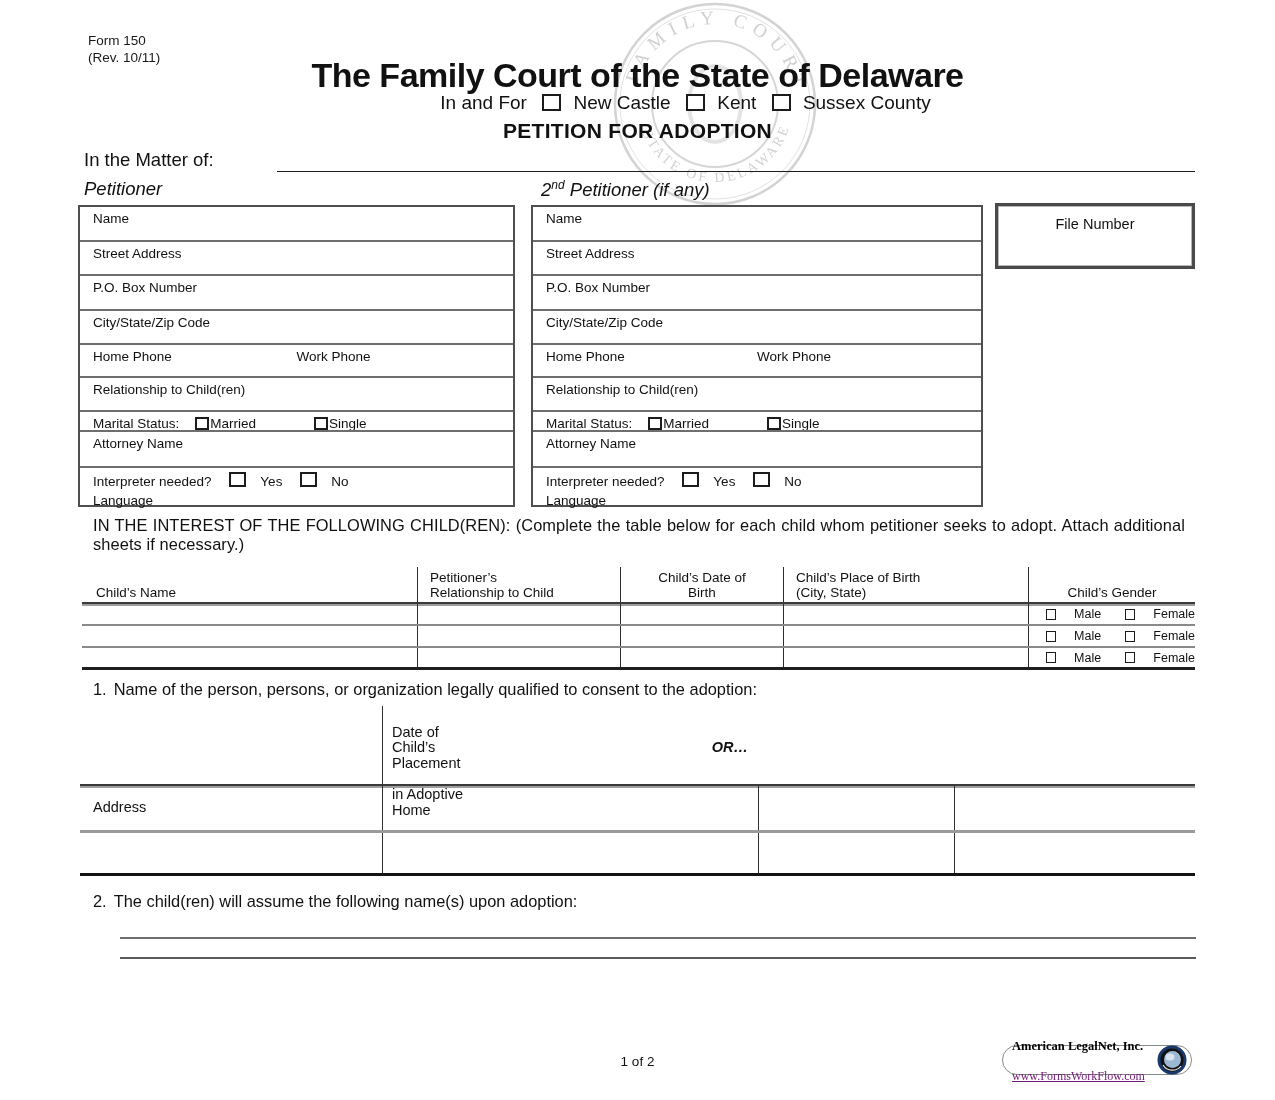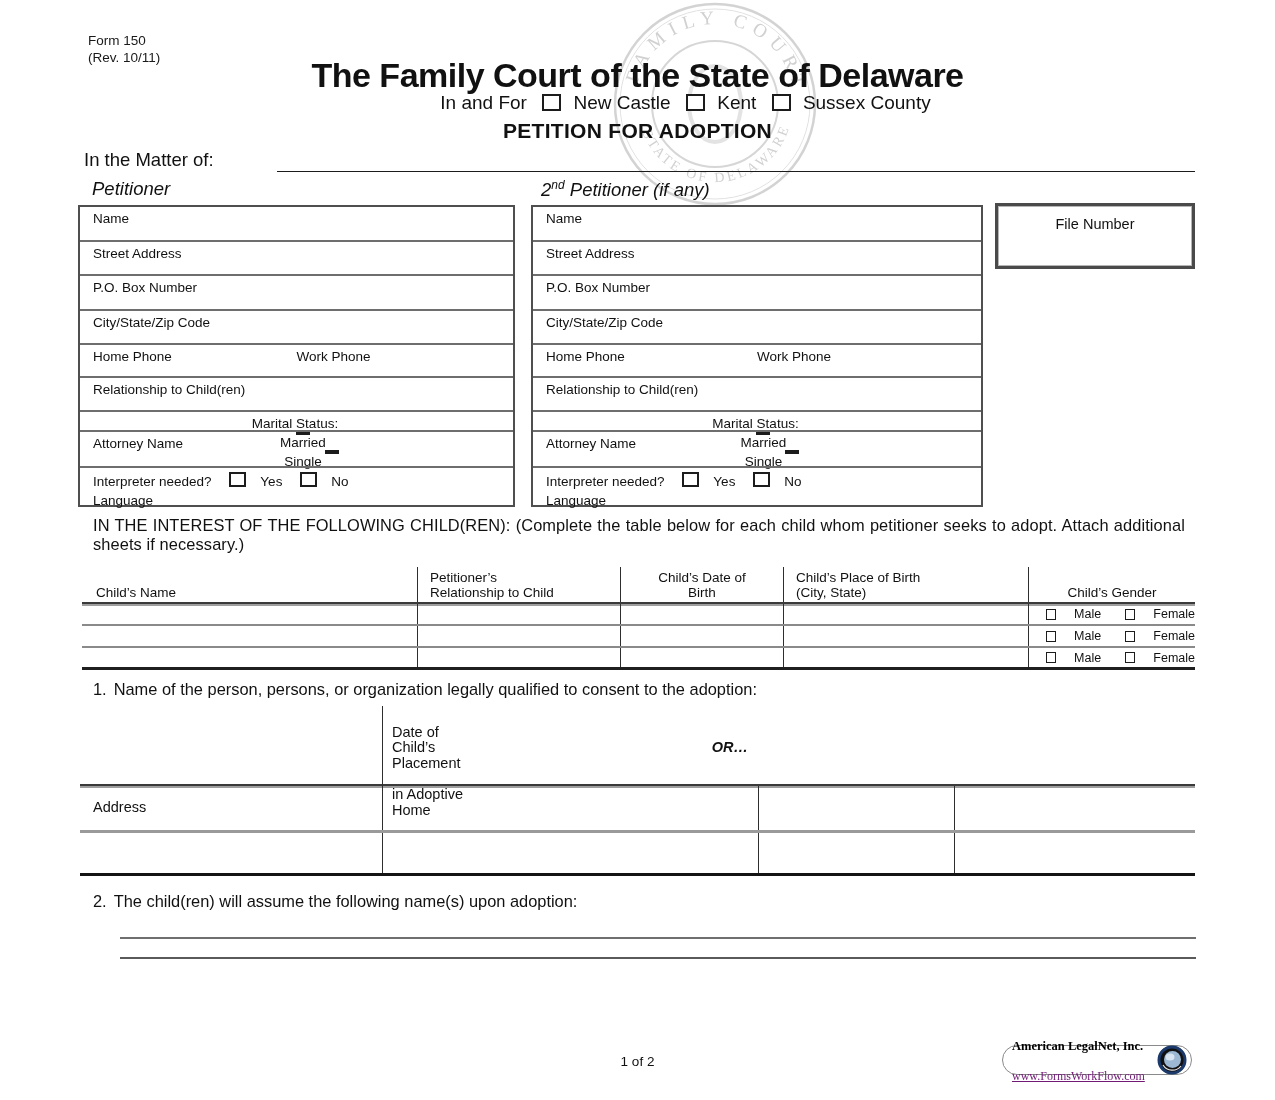--- a/index.html
+++ b/index.html
@@ -29,21 +29,21 @@
   .matter-line { left:277px; top:150px; width:918px; height:21px; border-bottom:1.5px solid #1c1c1c; }
 
   .pet-label { font-size:18.5px; font-style:italic; }
   .pet-label sup { font-size:12px; font-style:italic; }
 
   .ptable { position:absolute; top:205px; border:2px solid #4f4f4f; box-sizing:border-box; background:transparent; }
   .ptable .prow { box-sizing:border-box; border-top:2px solid #6e6e6e; font-size:13.5px; padding:4px 0 0 13px; position:relative; }
   .ptable .prow:first-child { border-top:none; }
   .r-name { height:33px; } .r-street { height:34px; } .r-po { height:35px; }
   .r-city { height:34px; } .r-phone { height:33px; } .r-rel { height:34px; }
-  .r-marital { height:20px; display:flex; align-items:center; font-size:14px; padding-top:0;flex-direction:column; }
+  .r-marital { height:20px; display:flex; align-items:center; font-size:14px; padding-top:0; }
   .r-attorney { height:36px; }
   .r-interp { height:39px; font-size:16.5px; line-height:19px; padding:2px 0 0 5px; }
   .work-phone { position:absolute; left:50%; top:4px; }
   .m-label { margin-right:16px; }
   .m-gap { margin-left:58px; }
   .yn-label { margin-left:6px; }
 
   .filebox { left:995px; top:203px; width:200px; height:66px; border:3px solid #4a4a4a;
     box-shadow:inset 0 0 0 1px #b5b5b5; box-sizing:border-box; text-align:center;
     padding-top:10px; font-size:14.5px; }
@@ -131,21 +131,21 @@
       <span>Kent</span>
       <span class="cbx cbx-lg"></span>
       <span>Sussex County</span>
     </div>
 
     <div class="abs form-title">PETITION FOR ADOPTION</div>
 
     <div class="abs matter-label">In the Matter of:</div>
     <div class="abs matter-line"></div>
 
-    <div class="abs pet-label" style="left:92px; top:178px;">Petitioner</div>
+    <div class="abs pet-label" style="left:84px; top:178px;">Petitioner</div>
     <div class="abs pet-label" style="left:541px; top:178px;"><span>2</span><sup>nd</sup><span> Petitioner (if any)</span></div>
 
     <div class="ptable" style="left:78px; width:437px;">
       <div class="prow r-name"><span>Name</span></div>
       <div class="prow r-street"><span>Street Address</span></div>
       <div class="prow r-po"><span>P.O. Box Number</span></div>
       <div class="prow r-city"><span>City/State/Zip Code</span></div>
       <div class="prow r-phone">
         <span>Home Phone</span>
         <span class="work-phone">Work Phone</span>

